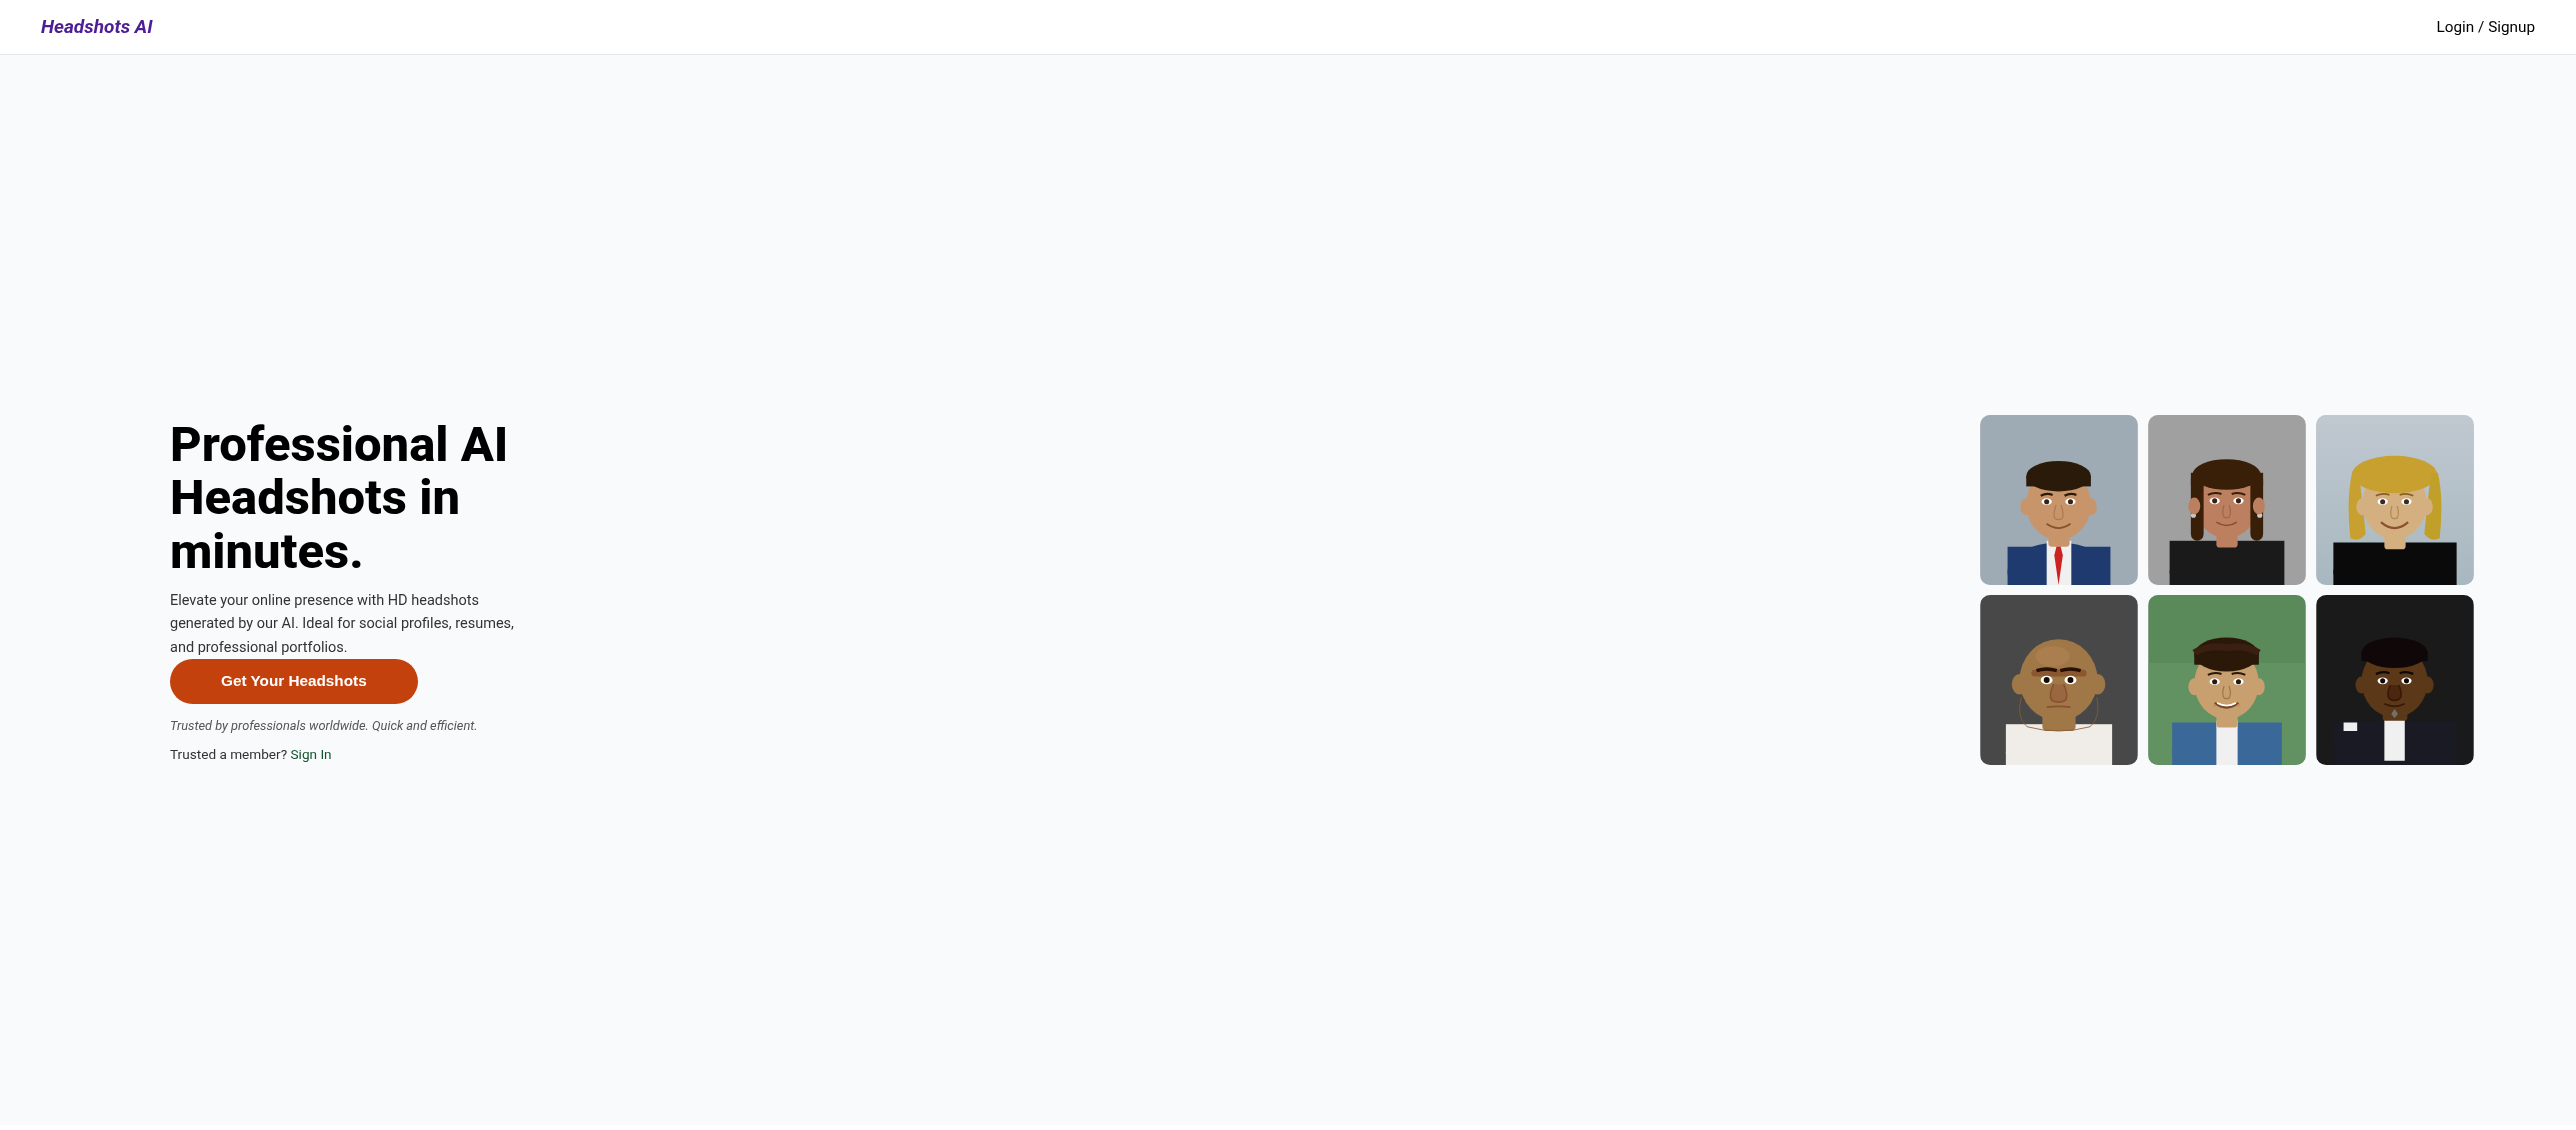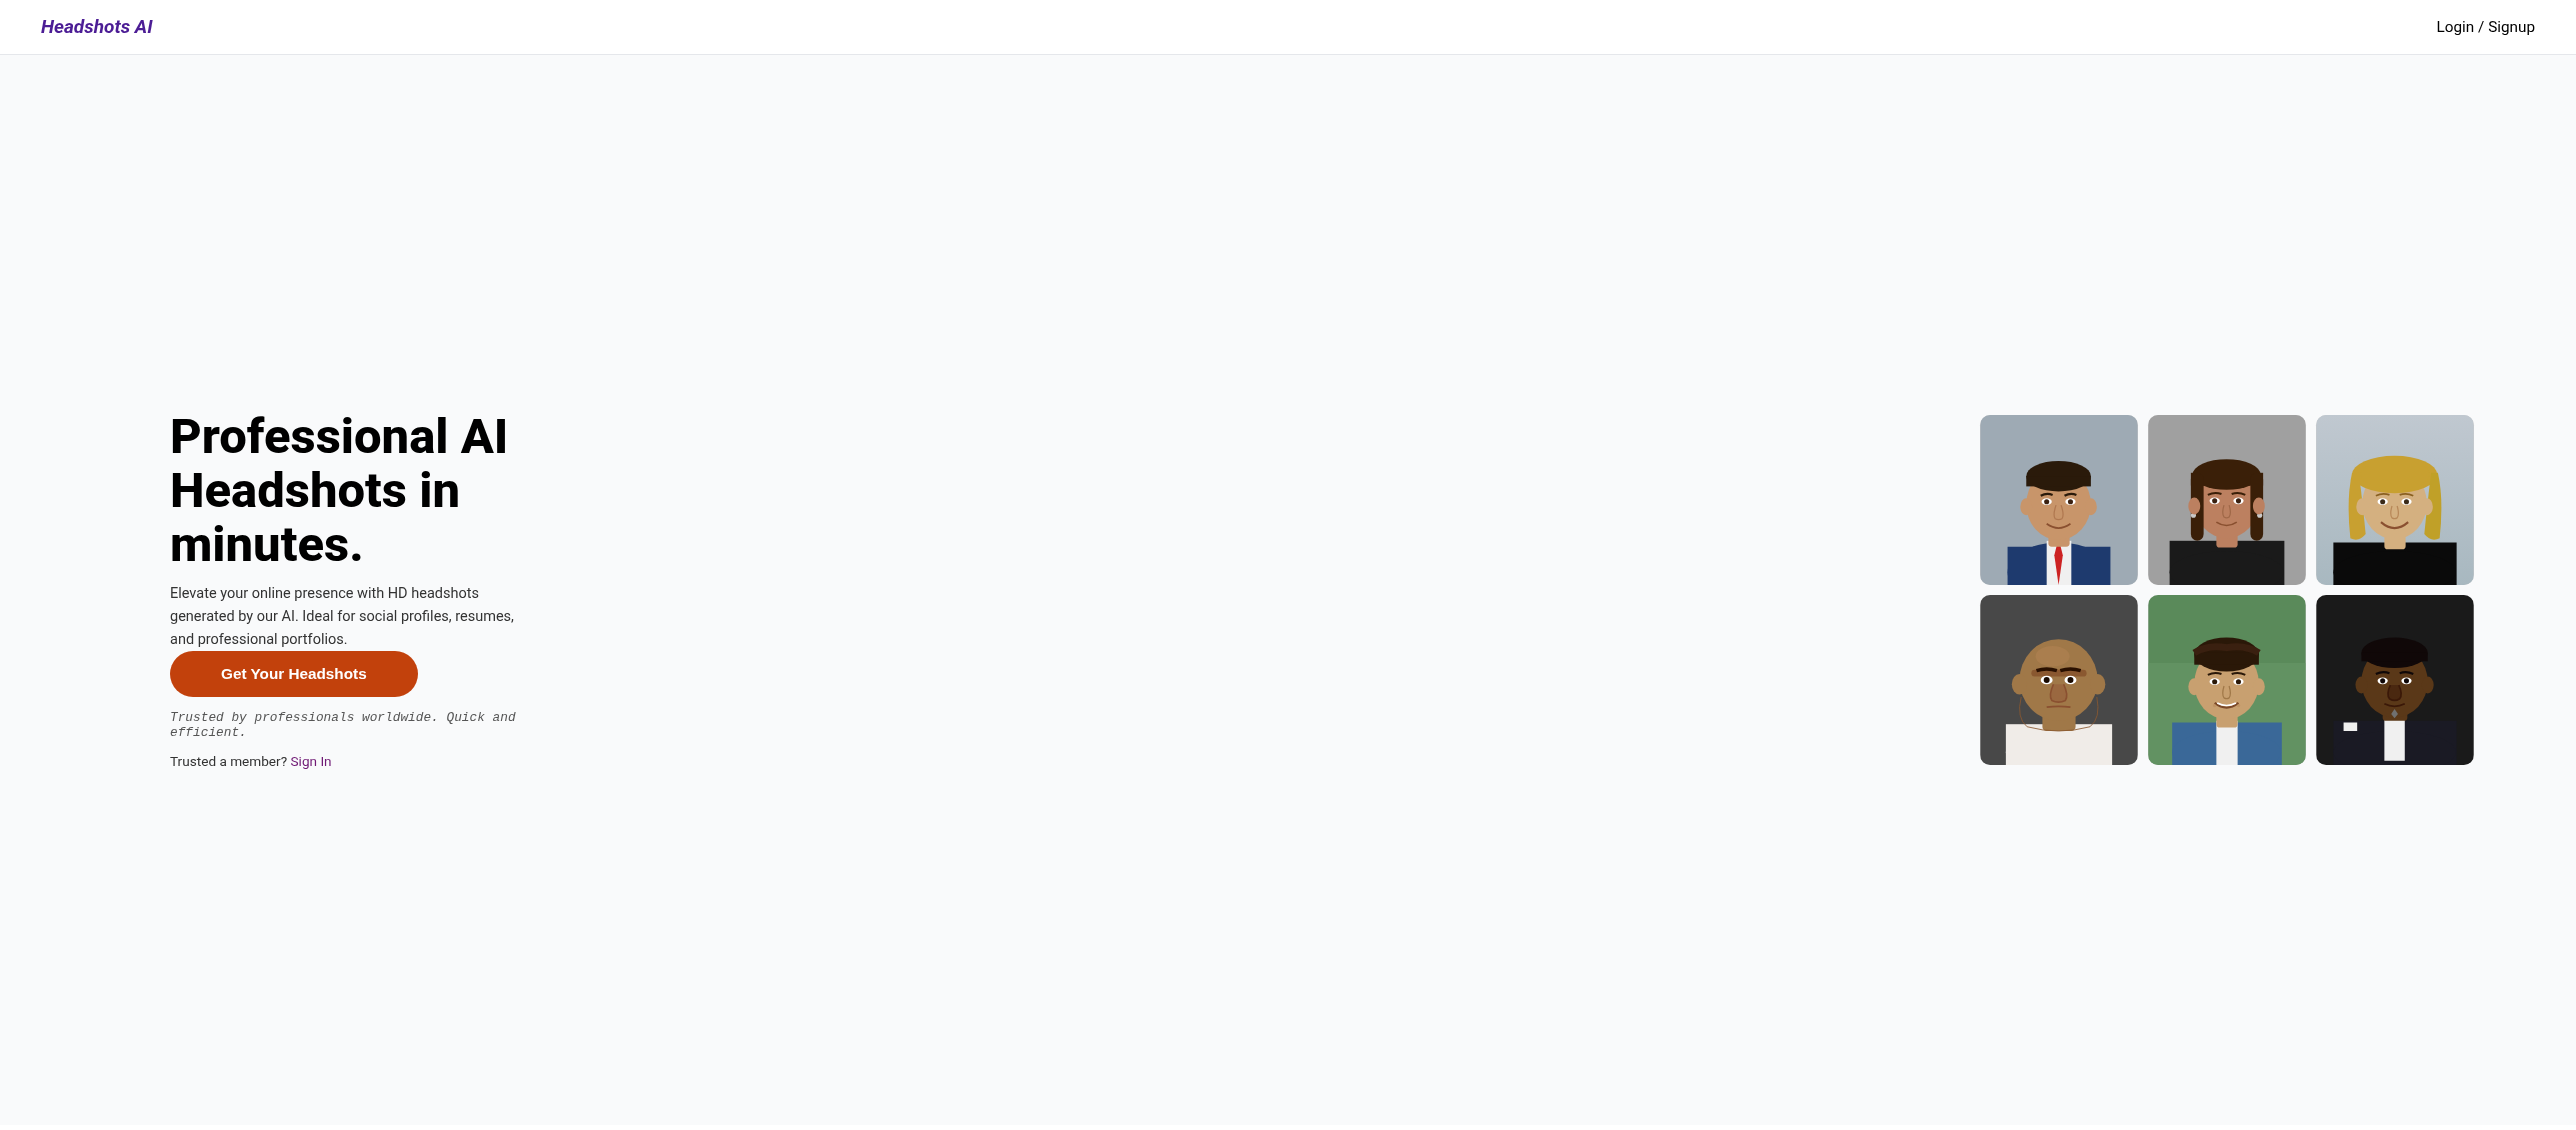--- a/index.html
+++ b/index.html
@@ -84,30 +84,29 @@
       cursor: pointer;
       margin-bottom: 13.6px;
       text-align: center;
     }
 
     .trusted-text {
       font-size: 12.8px;
       font-style: italic;
       color: #555555;
       margin-bottom: 13px;
-      font-family: Liberation Mono, monospace;
     }
 
     .member-text {
       font-size: 13.6px;
       color: #333333;
     }
 
     .sign-in-link {
-      color: #701a75;
+      color: #14532d;
       text-decoration: none;
       cursor: pointer;
     }
 
     
     .right-section {
       flex: 0 0 auto;
       display: grid;
       grid-template-columns: repeat(3, 158px);
       grid-template-rows: repeat(2, 170px);

